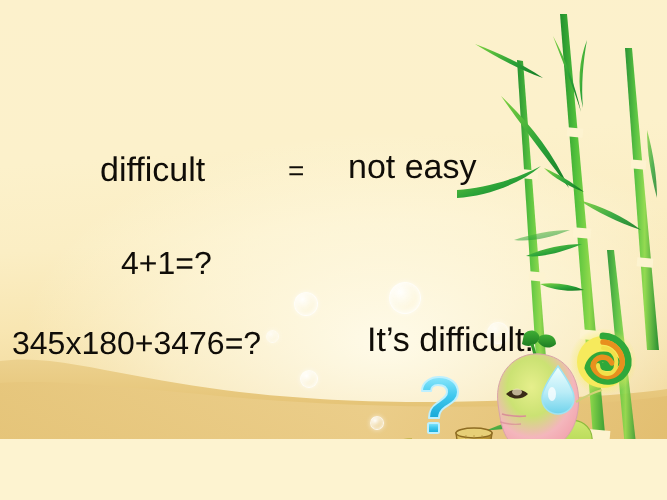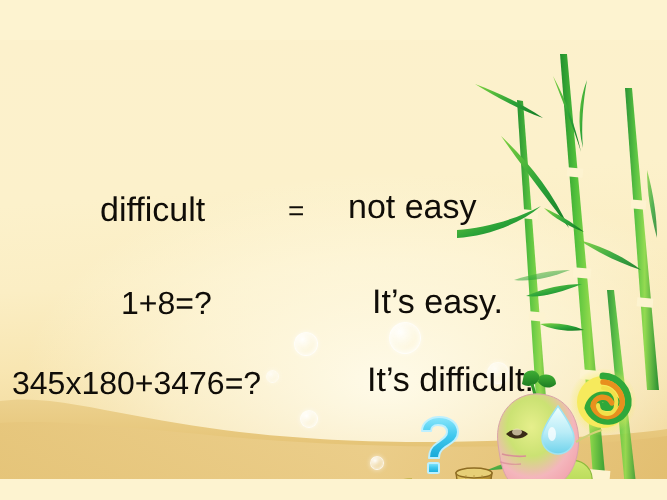--- a/index.html
+++ b/index.html
@@ -6,21 +6,20 @@
   body{
     width:667px;height:500px;overflow:hidden;
     font-family:"Liberation Sans","DejaVu Sans",sans-serif;
     background:#fdf3d0;
   }
   #slide{
     position:relative;width:667px;height:439px;overflow:hidden;
     background:
       radial-gradient(ellipse 520px 300px at 58% 78%, rgba(255,252,236,.95) 0%, rgba(255,250,228,.55) 42%, rgba(255,250,228,0) 70%),
       linear-gradient(176deg,#fcf1cc 0%,#fcf1cb 34%,#fbeec4 52%,#f8e6b2 68%,#f3dca0 80%,#eed08a 92%,#e9c97f 100%);
-    margin-top: 40px;
   }
 
   
   .dune{position:absolute;left:0;bottom:0;width:100%;height:130px;}
   .dune svg{display:block;width:100%;height:100%;}
 
   
   .bamboo-layer{position:absolute;right:0;top:0;width:210px;height:500px;}
   .bamboo-layer svg{display:block;width:100%;height:100%;}
 
@@ -149,22 +148,21 @@
   <div class="bubble" style="left:389px;top:282px;width:30px;height:30px;"></div>
   <div class="bubble" style="left:300px;top:370px;width:16px;height:16px;"></div>
   <div class="bubble" style="left:370px;top:416px;width:12px;height:12px;"></div>
   <div class="bubble" style="left:487px;top:322px;width:20px;height:20px;opacity:.8"></div>
   <div class="bubble" style="left:266px;top:330px;width:11px;height:11px;opacity:.75"></div>
 
   <div class="txt" id="t-difficult">difficult</div>
   <div class="txt" id="t-equals">=</div>
   <div class="txt" id="t-noteasy">not easy</div>
 
-  <div class="txt" id="t-sum1">1+8=?</div>
-  <div class="txt" id="t-easy">It’s easy.</div>
+  <div class="txt" id="t-sum1">4+1=?</div>
 
   <div class="txt" id="t-sum2">345x180+3476=?</div>
   <div class="txt" id="t-diff2">It’s difficult.</div>
 
   <div class="art" id="qmark">
     <svg viewBox="0 0 52 58">
       <defs>
         <linearGradient id="qG" x1="0" y1="0" x2="0" y2="1">
           <stop offset="0%" stop-color="#8ae6fb"></stop>
           <stop offset="45%" stop-color="#41c9ef"></stop>

